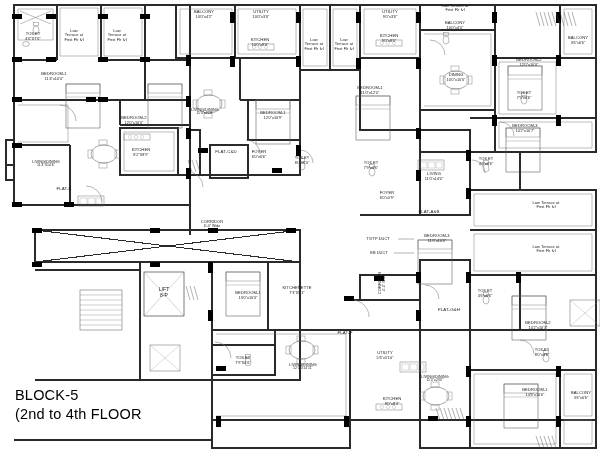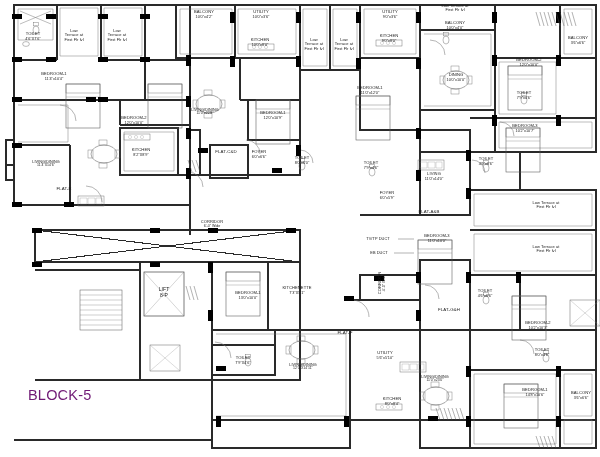--- a/index.html
+++ b/index.html
@@ -36,22 +36,22 @@
   .lbl.vert { transform: translate(-50%,-50%) rotate(-90deg); }
   .lbl.lift .nm { font-size: 5.0px; }
   .lbl.lift .dm { font-size: 5.0px; }
   .lbl.duct .nm { font-size: 3.9px; }
   .lbl.corr .nm { font-size: 4.0px; }
   .lbl.corr .dm { font-size: 3.6px; }
 
   
   #title-block {
     position: absolute;
-    left: 28px; top: 386px;
-    color: #701a75;
+    left: 15px; top: 386px;
+    color: #000000;
     line-height: 1.30;
     pointer-events: none;
   }
   #title-block div { font-size: 14.5px; letter-spacing: .2px; white-space: pre; }
 </style>
 </head>
 <body>
 
 <div id="plan-root">
 
@@ -415,15 +415,16 @@
     </div>
   <div id="annot-labels">
       <div class="lbl corr" style="left: 212px; top: 224px;"><span class="nm">CORRIDOR</span><span class="dm">6'-0" Wide</span></div>
       <div class="lbl duct" style="left: 378px; top: 239px;"><span class="nm">TV/TP DUCT</span></div>
       <div class="lbl duct" style="left: 379px; top: 253px;"><span class="nm">EB DUCT</span></div>
       <div class="lbl vert corr" style="left: 382px; top: 283px;"><span class="nm">CORRIDOR</span><span class="dm">4'-0" Wide</span></div>
     </div>
 
   <div id="title-block">
     <div>BLOCK-5</div>
+    <div>(2nd to 4th FLOOR</div>
   </div>
 
 </div>
 
 </body></html>

